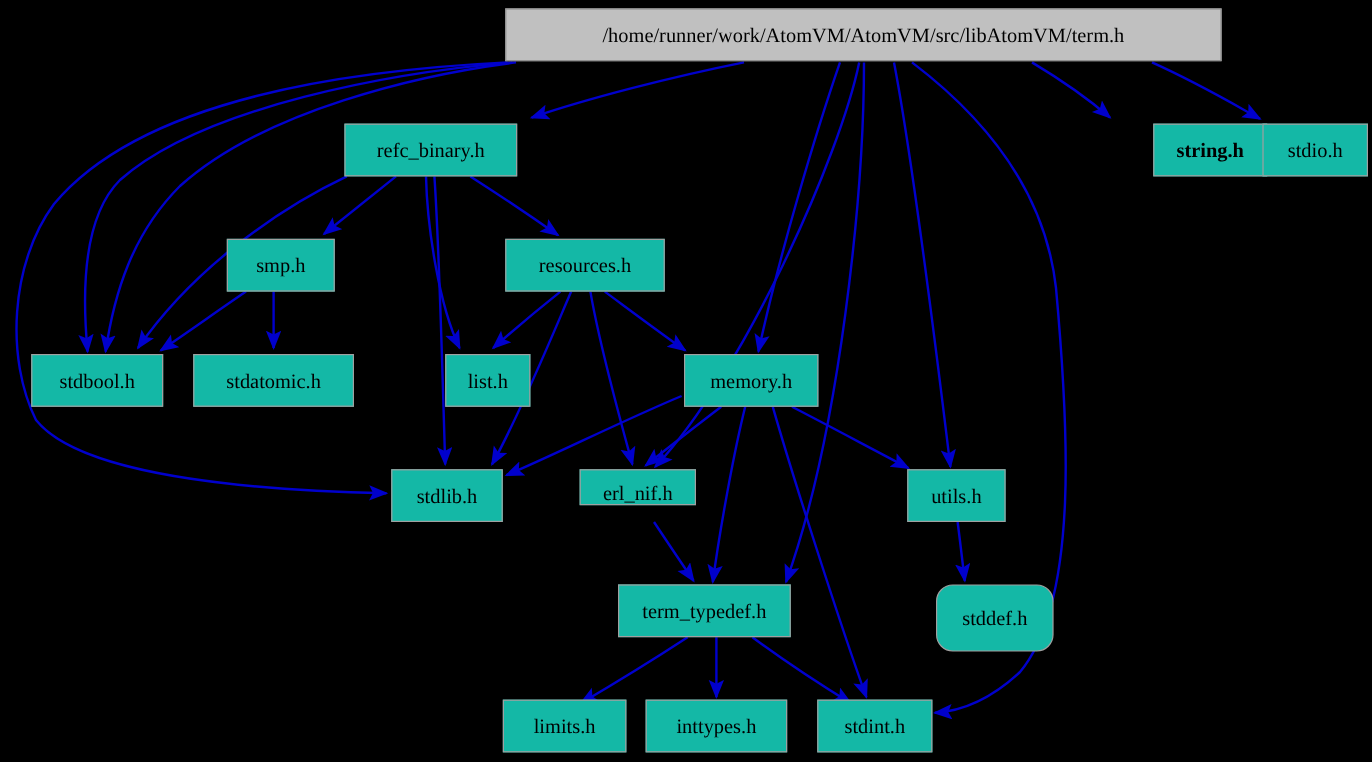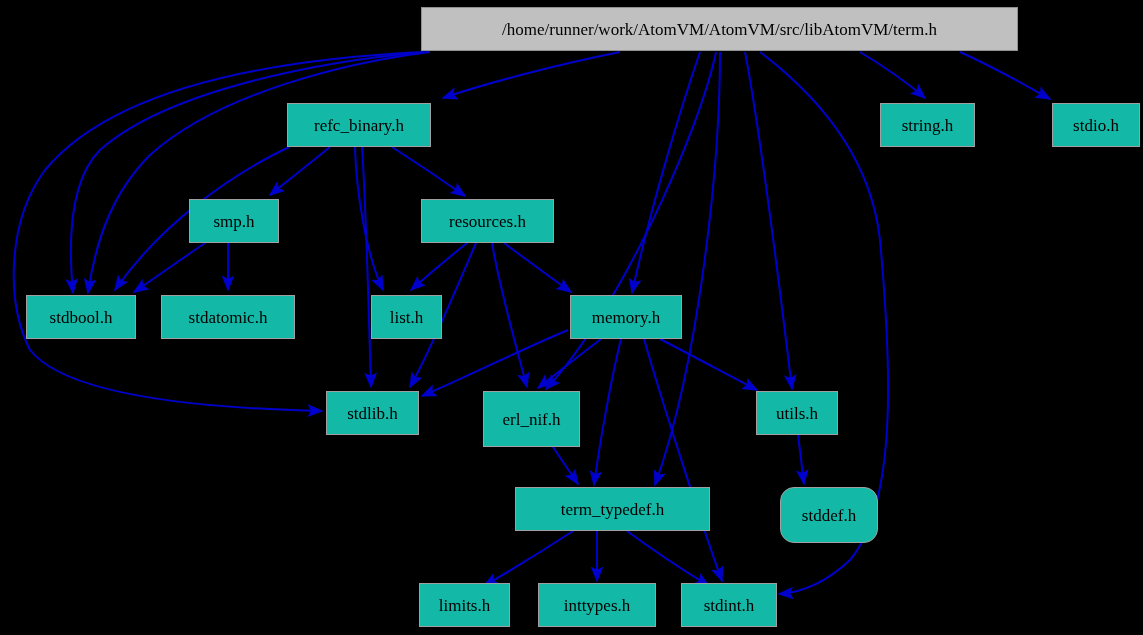--- a/index.html
+++ b/index.html
@@ -88,21 +88,21 @@
         <path d="M 627,531 C 650,548 683,570 709,586" fill="none" stroke="#0000cc" stroke-width="2" marker-end="url(#arrowblue)"></path>
       </g>
   </svg>
   <div id="node-layer">
       <div class="node root" style="left: 421px; top: 7px; width: 597px; height: 44px;">
         <span>/home/runner/work/AtomVM/AtomVM/src/libAtomVM/term.h</span>
       </div>
       <div class="node" style="left: 287px; top: 103px; width: 144px; height: 44px;">
         <span>refc_binary.h</span>
       </div>
-      <div class="node" style="left: 880px; top: 103px; width: 95px; height: 44px;">
+      <div class="node" style="left: 961px; top: 103px; width: 95px; height: 44px; font-weight: bold;">
         <span>string.h</span>
       </div>
       <div class="node" style="left: 1052px; top: 103px; width: 88px; height: 44px;">
         <span>stdio.h</span>
       </div>
       <div class="node" style="left: 189px; top: 199px; width: 90px; height: 44px;">
         <span>smp.h</span>
       </div>
       <div class="node" style="left: 421px; top: 199px; width: 133px; height: 44px;">
         <span>resources.h</span>
@@ -115,33 +115,33 @@
       </div>
       <div class="node" style="left: 371px; top: 295px; width: 71px; height: 44px;">
         <span>list.h</span>
       </div>
       <div class="node" style="left: 570px; top: 295px; width: 112px; height: 44px;">
         <span>memory.h</span>
       </div>
       <div class="node" style="left: 326px; top: 391px; width: 93px; height: 44px;">
         <span>stdlib.h</span>
       </div>
-      <div class="node" style="left: 483px; top: 391px; width: 97px; height: 56px;">
+      <div class="node" style="left: 483px; top: 391px; width: 97px; height: 30px; align-items: flex-end;">
         <span>erl_nif.h</span>
       </div>
       <div class="node" style="left: 756px; top: 391px; width: 82px; height: 44px;">
         <span>utils.h</span>
       </div>
-      <div class="node" style="left: 515px; top: 487px; width: 195px; height: 44px;">
+      <div class="node" style="left: 515px; top: 487px; width: 144px; height: 44px;">
         <span>term_typedef.h</span>
       </div>
       <div class="node" style="left: 780px; top: 487px; width: 98px; height: 56px; border-radius: 14px;">
         <span>stddef.h</span>
       </div>
-      <div class="node" style="left: 419px; top: 583px; width: 91px; height: 44px;">
+      <div class="node" style="left: 419px; top: 583px; width: 103px; height: 44px;">
         <span>limits.h</span>
       </div>
       <div class="node" style="left: 538px; top: 583px; width: 118px; height: 44px;">
         <span>inttypes.h</span>
       </div>
       <div class="node" style="left: 681px; top: 583px; width: 96px; height: 44px;">
         <span>stdint.h</span>
       </div>
     </div>
 </div>

